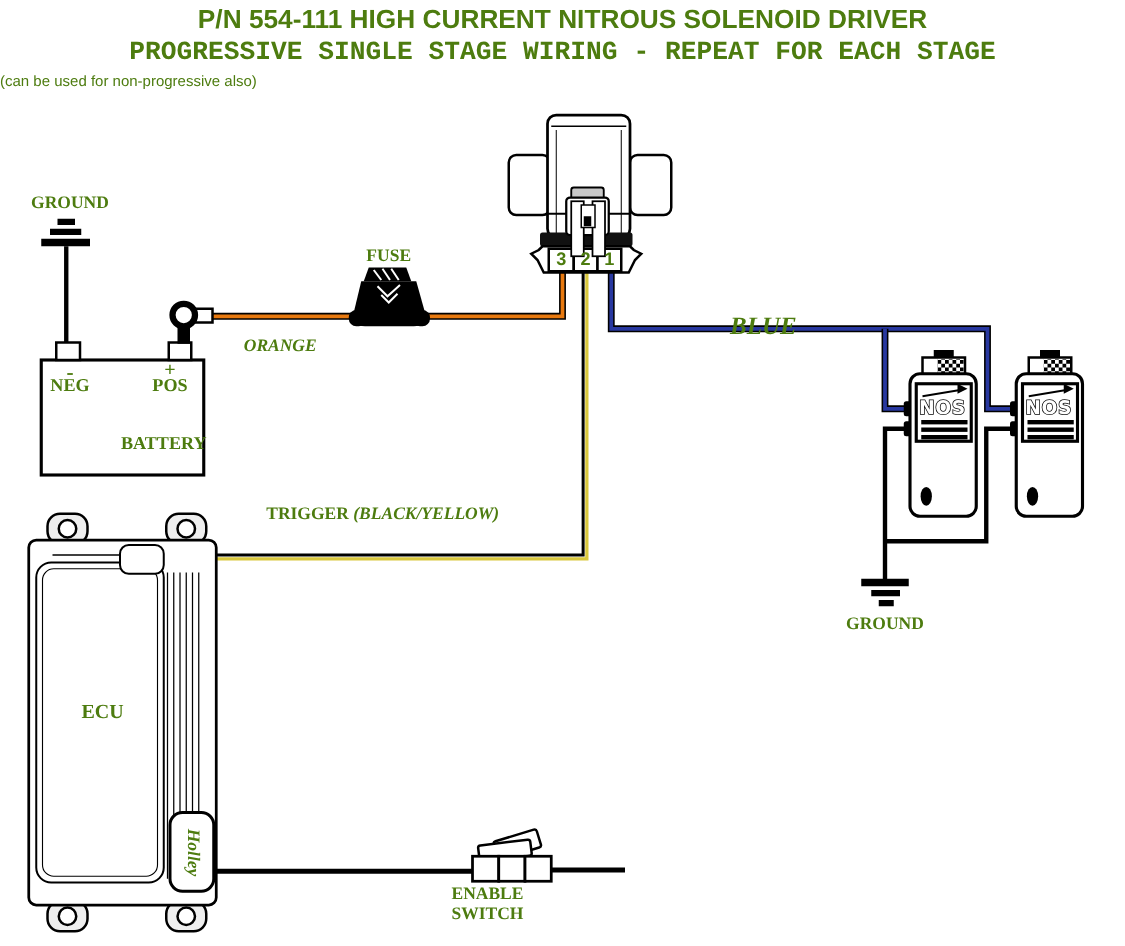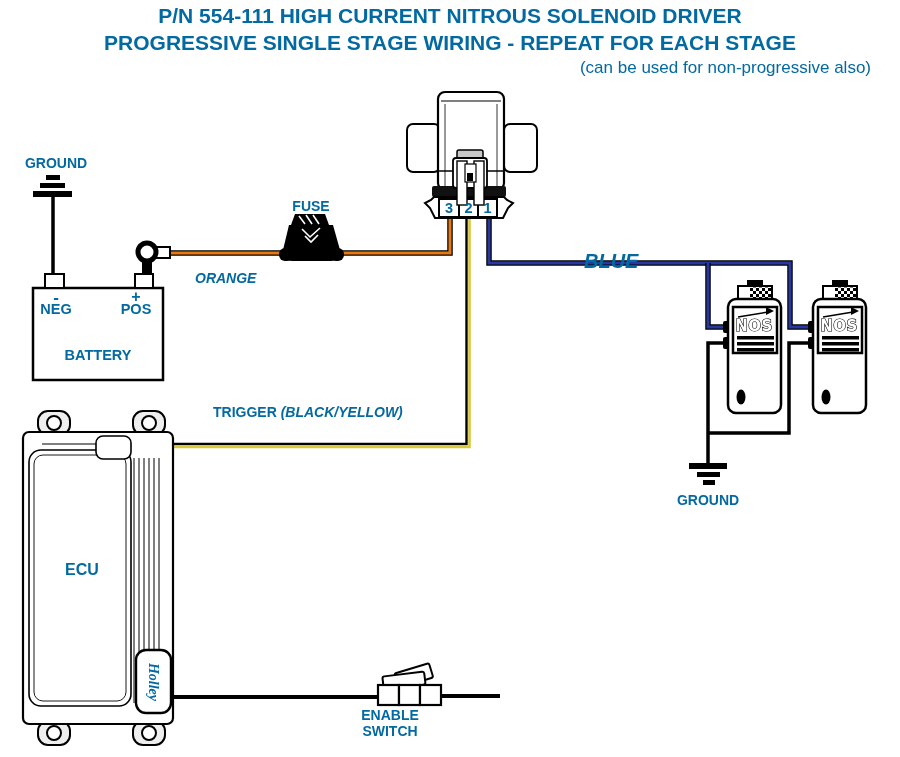--- a/index.html
+++ b/index.html
@@ -1,25 +1,25 @@
 <!DOCTYPE html>
 <html style="--wire-orange: #E8790F; --wire-yellow: #D9C73C; --wire-blue: #2838A0; --wire-black: #000000;"><head>
 <meta charset="utf-8">
 <style>
   html,body{margin:0;padding:0;background:#fff;}
   .canvas{position:relative;width:900px;height:757px;background:#fff;overflow:hidden;
-          font-family:"Liberation Sans",sans-serif;color:#0369a1;}
+          font-family:"Liberation Sans",sans-serif;color:#4d7c0f;}
   svg{position:absolute;left:0;top:0;z-index:1;}
-  .lbl{position:absolute;z-index:2;white-space:nowrap;}
+  .lbl{position:absolute;z-index:2;white-space:nowrap;font-family:Liberation Serif, serif;}
   .bold{font-weight:bold;}
   .ital{font-style:italic;}
   .ctr{text-align:center;}
   .title1,.title2{position:absolute;left:0;width:900px;text-align:center;font-weight:bold;
                   font-size:21px;letter-spacing:0px;z-index:2;}
-  .title3{position:absolute;left:0;width:871px;text-align:right;font-size:17px;z-index:2;}
+  .title3{position:absolute;left:0;width:871px;text-align:left;font-size:12px;z-index:2;}
   .shape{fill:#fff;stroke:#000;}
   .blk{fill:#000;stroke:none;}
   .nofill{fill:none;}
   .w-orange{stroke:var(--wire-orange,#E8790F);}
   .w-blue{stroke:var(--wire-blue,#2838A0);}
   .w-yellow{stroke:var(--wire-yellow,#D9C73C);}
   .w-black{stroke:var(--wire-black,#000);}
   .pin{position:absolute;z-index:3;font-weight:bold;font-size:14.5px;text-align:center;
        height:17px;line-height:17px;}
   .holley-box{position:absolute;left:136px;top:650px;width:35px;height:63px;z-index:3;
@@ -28,21 +28,21 @@
                font-weight:bold;font-style:italic;font-size:14px;}
   .nos-text{font-family:"DejaVu Sans",sans-serif;font-weight:bold;font-size:15px;
             letter-spacing:0.5px;fill:#fff;stroke:#000;stroke-width:1.2px;paint-order:stroke;}
 </style>
 </head>
 <body>
 
 <div class="canvas">
 
   <div class="title1" style="top:4px;">P/N 554-111 HIGH CURRENT NITROUS SOLENOID DRIVER</div>
-  <div class="title2" style="top:31px;">PROGRESSIVE SINGLE STAGE WIRING - REPEAT FOR EACH STAGE</div>
+  <div class="title2" style="top:31px;font-family:Liberation Mono, monospace;">PROGRESSIVE SINGLE STAGE WIRING - REPEAT FOR EACH STAGE</div>
   <div class="title3" style="top:58px;">(can be used for non-progressive also)</div>
 
   <svg width="900" height="757" viewBox="0 0 900 757">
     <defs>
       <pattern id="chk" width="6" height="6" patternUnits="userSpaceOnUse">
         <rect width="6" height="6" fill="#fff"></rect>
         <rect width="3" height="3" fill="#000"></rect>
         <rect x="3" y="3" width="3" height="3" fill="#000"></rect>
       </pattern>
     </defs>
@@ -239,19 +239,19 @@
   <div class="lbl bold ctr" style="left:348px;top:708px;width:84px;font-size:14px;line-height:15.5px;">
     <div>ENABLE</div>
     <div>SWITCH</div>
   </div>
 
 
   <div class="lbl bold ctr" style="left:46px;top:288px;width:20px;font-size:17px;">-</div>
   <div class="lbl bold ctr" style="left:37px;top:301px;width:38px;font-size:14.5px;">NEG</div>
   <div class="lbl bold ctr" style="left:126px;top:288px;width:20px;font-size:16px;">+</div>
   <div class="lbl bold ctr" style="left:117px;top:301px;width:38px;font-size:14.5px;">POS</div>
-  <div class="lbl bold ctr" style="left:33px;top:347px;width:130px;font-size:14.5px;">BATTERY</div>
+  <div class="lbl bold ctr" style="left:33px;top:347px;width:130px;font-size:14.5px;padding-left:33px;">BATTERY</div>
 
   <div class="pin" style="left:439px;top:200px;width:20px;">3</div>
   <div class="pin" style="left:459px;top:200px;width:19px;">2</div>
   <div class="pin" style="left:478px;top:200px;width:19px;">1</div>
 
 </div>
 
 </body></html>

